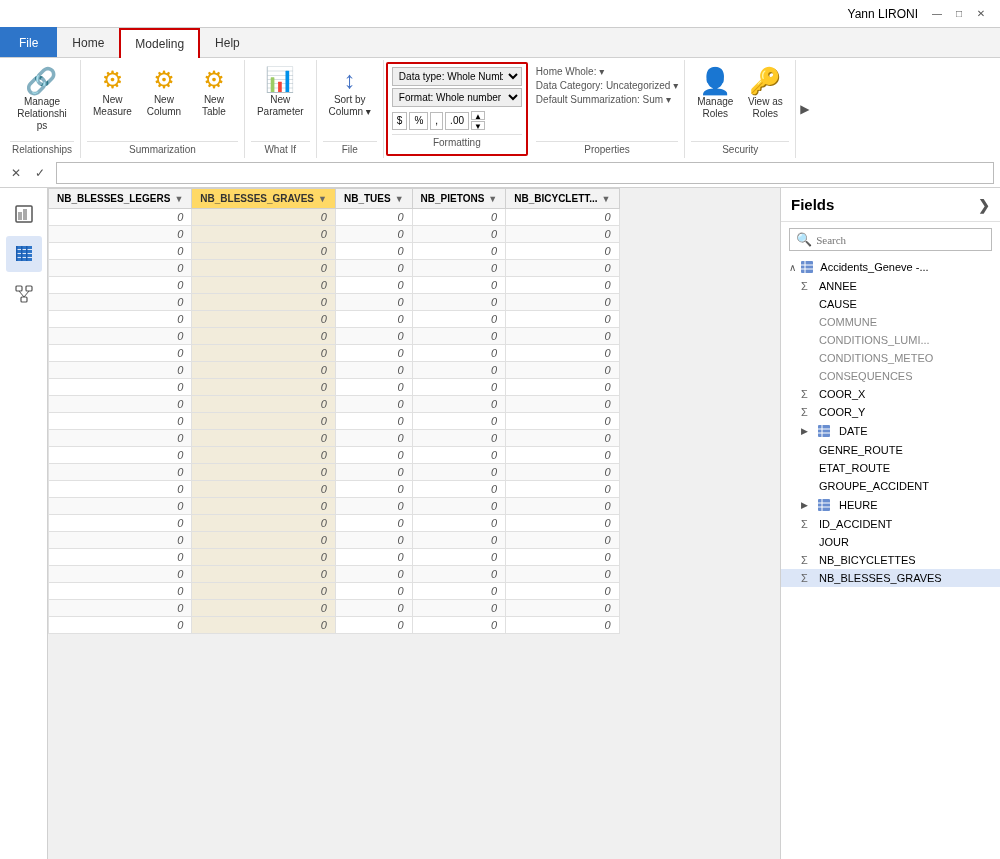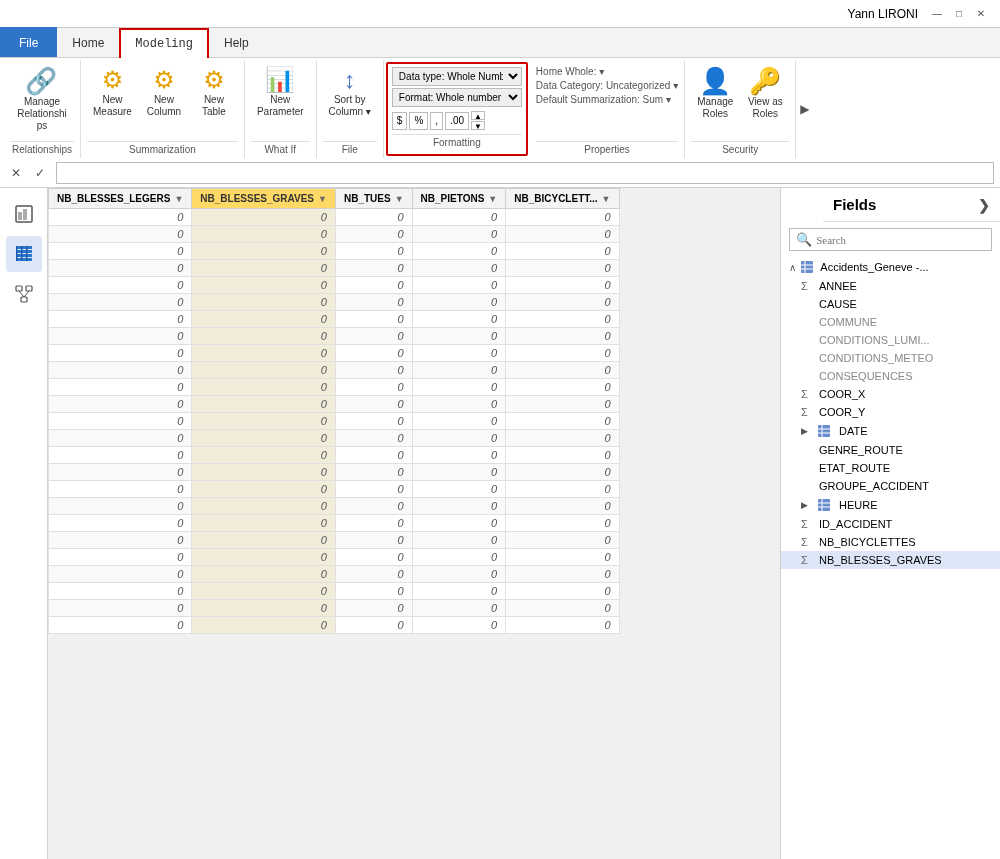--- a/index.html
+++ b/index.html
@@ -61,21 +61,20 @@
       z-index: 2;
     }
     .ribbon-tab.file-tab {
       background: #2e75c9;
       color: #fff;
       padding: 0 18px;
     }
     .ribbon-tab.modeling-tab {
       border: 2px solid #c00;
       border-bottom: none;
-      font-family: Liberation Mono, monospace;
     }
 
     
     .ribbon-content {
       display: flex;
       background: #fff;
       padding: 2px 4px 0 4px;
       min-height: 100px;
       align-items: stretch;
     }
@@ -317,21 +316,20 @@
       flex-direction: column;
     }
     .fields-header {
       display: flex;
       align-items: center;
       justify-content: space-between;
       padding: 8px 10px;
       font-size: 15px;
       font-weight: 600;
       border-bottom: 1px solid #e0e0e0;
-      margin-left: 42px;
     }
     .fields-search {
       display: flex;
       align-items: center;
       border: 1px solid #bbb;
       margin: 6px 8px;
       padding: 3px 6px;
       gap: 4px;
       background: #fff;
     }
@@ -858,20 +856,24 @@
             <line x1="1" y1="9" x2="13" y2="9" stroke="#fff" stroke-width="1"></line>
             <line x1="5" y1="1" x2="5" y2="13" stroke="#fff" stroke-width="1"></line>
           </svg>
           <span class="item-label">HEURE</span>
         </div>
         <div class="tree-item">
           <span class="sigma">Σ</span>
           <span class="item-label">ID_ACCIDENT</span>
         </div>
         <div class="tree-item">
+          <span class="sigma"></span>
+          <span class="item-label">JOUR</span>
+        </div>
+        <div class="tree-item">
           <span class="sigma">Σ</span>
           <span class="item-label">NB_BICYCLETTES</span>
         </div>
         <div class="tree-item selected">
           <span class="sigma">Σ</span>
           <span class="item-label">NB_BLESSES_GRAVES</span>
         </div>
       </div>
     </div>
   </div>

